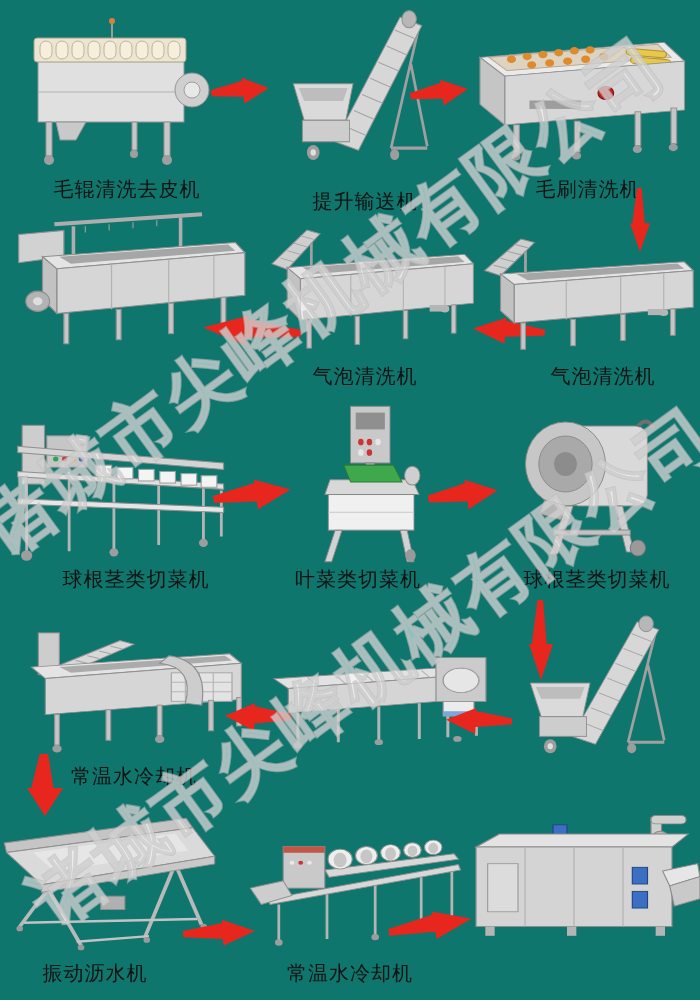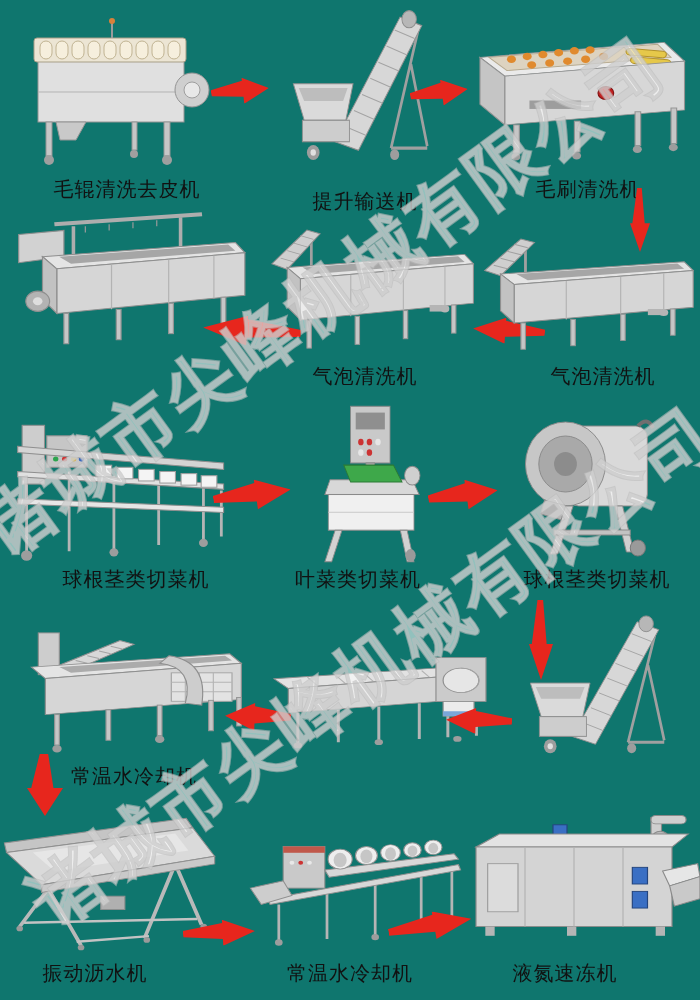--- a/index.html
+++ b/index.html
@@ -456,18 +456,17 @@
         <use href="#sym-arrow-right" fill="#e7261d"></use>
       </svg>
   </div>
   <div class="machine" style="left:455px;top:810px;width:245px;height:148px">
     <svg viewBox="0 0 210 160" preserveAspectRatio="none">
         <use href="#sym-freezer"></use>
       </svg>
   </div>
   <div class="m-label" style="left:-5px;top:960px">振动沥水机</div>
   <div class="m-label" style="left:250px;top:960px">常温水冷却机</div>
-  <div class="m-label" style="left:465px;top:960px">液氮速冻机</div>
 
   <div class="wm" style="left: -10px; top: 492px; color: rgba(255, 255, 255, 0.55);">诸城市尖峰机械有限公司</div>
   <div class="wm" style="left: 40px; top: 862px; color: rgba(255, 255, 255, 0.55);">诸城市尖峰机械有限公司</div>
 
 </div>
 
 </body></html>

